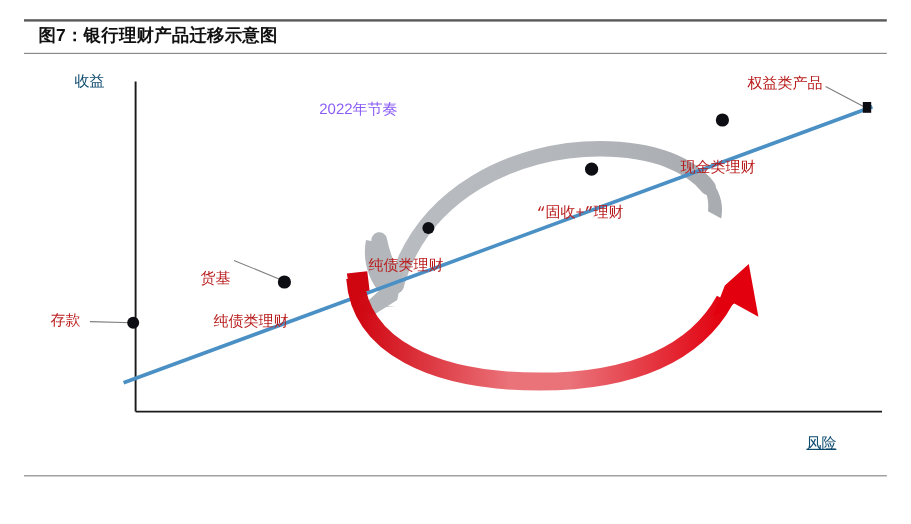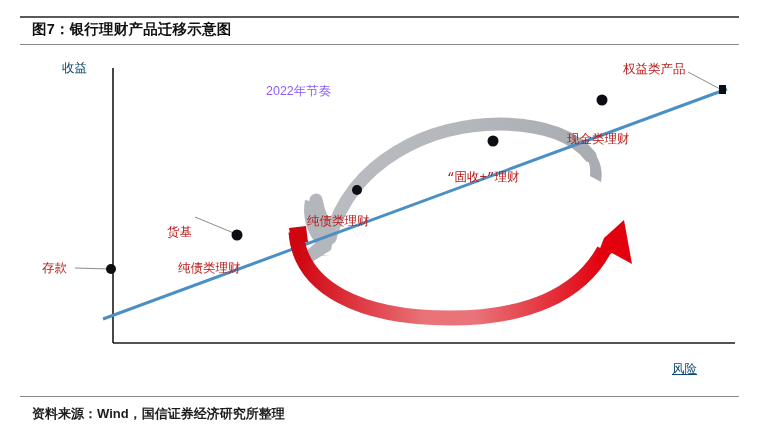--- a/index.html
+++ b/index.html
@@ -164,31 +164,30 @@
         <path d="M 624 170 L 632 214 L 612 203 L 594 214 L 604 188 Z" fill="#e2000e"></path>
       </g>
     </svg>
 
     <div class="lbl lbl-axis" style="left:62px; top:12px;">收益</div>
 
     <div class="lbl lbl-axis" style="left:672px; top:313px;text-decoration:underline;">风险</div>
 
     <div class="lbl lbl-blue" style="left:266px; top:35px;">2022年节奏</div>
 
-    <div class="lbl lbl-node" style="left:42px; top:212px;">存款</div>
+    <div class="lbl lbl-node" style="left:42px; top:212px;font-family:Liberation Mono, monospace;">存款</div>
 
     <div class="lbl lbl-node" style="left:167px; top:176px;">货基</div>
 
     <div class="lbl lbl-node" style="left:178px; top:212px;">纯债类理财</div>
 
     <div class="lbl lbl-node" style="left:307px; top:165px;">纯债类理财</div>
 
     <div class="lbl lbl-node" style="left:447px; top:122px;font-family:Liberation Mono, monospace;">“固收+”理财</div>
 
     <div class="lbl lbl-node" style="left:567px; top:83px;">现金类理财</div>
 
     <div class="lbl lbl-node" style="left:623px; top:13px;">权益类产品</div>
   </div>
 
   <div class="rule rule-foot"></div>
-  <div class="fig-source">资料来源：Wind，国信证券经济研究所整理</div>
 
 </div>
 
 </body></html>

